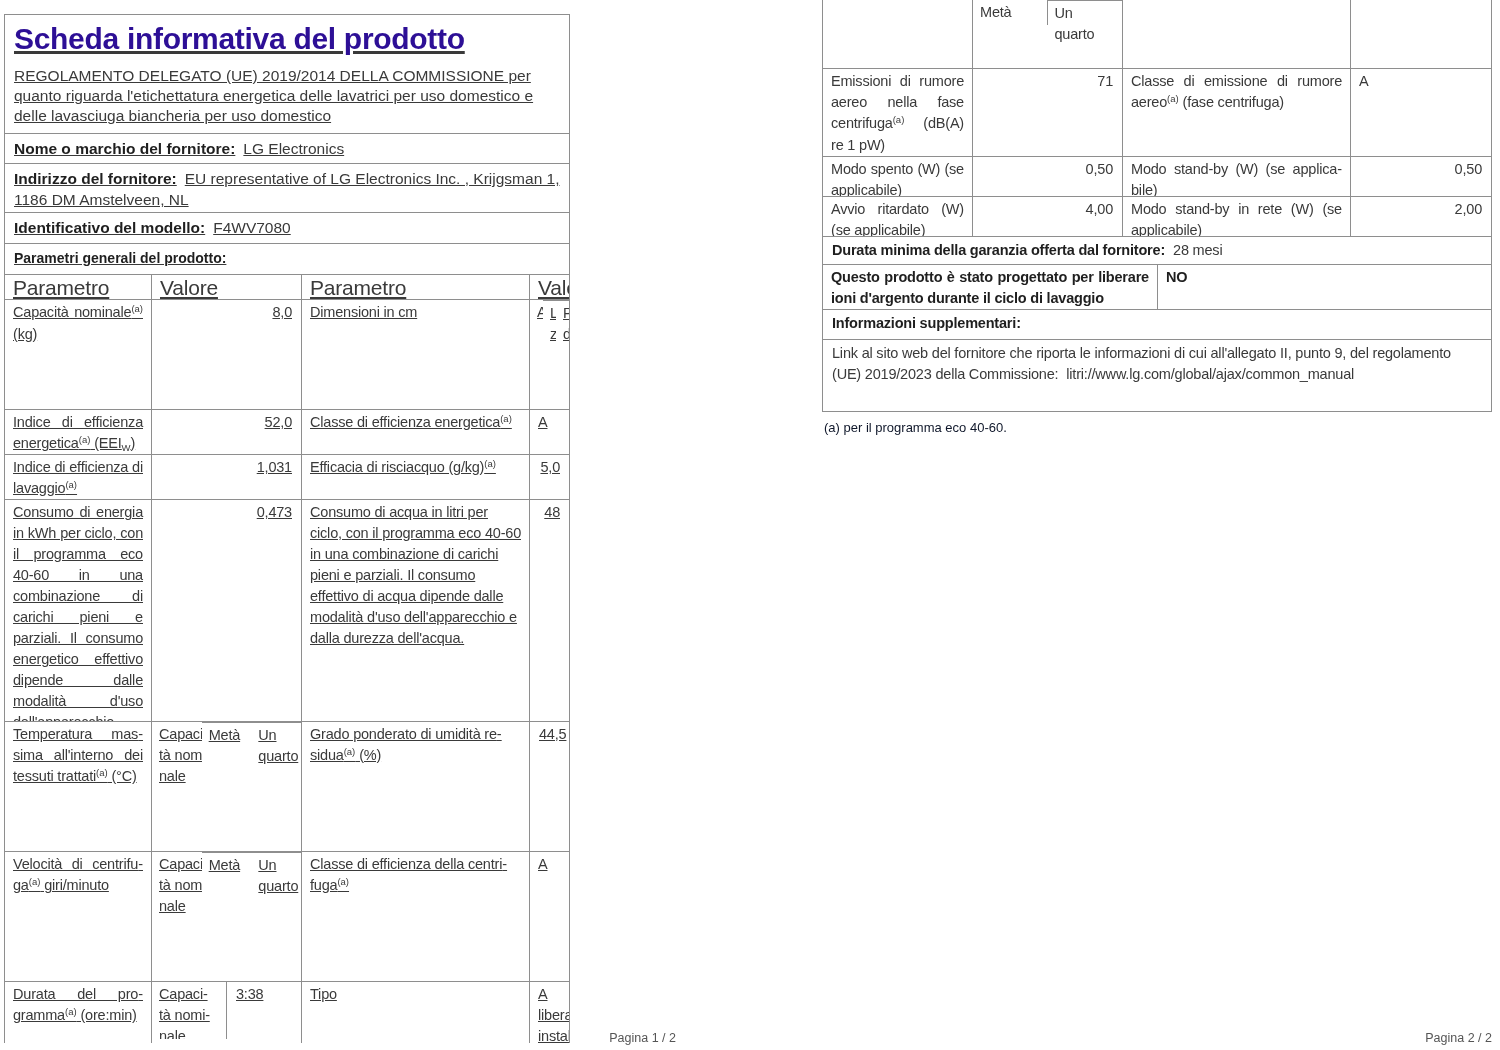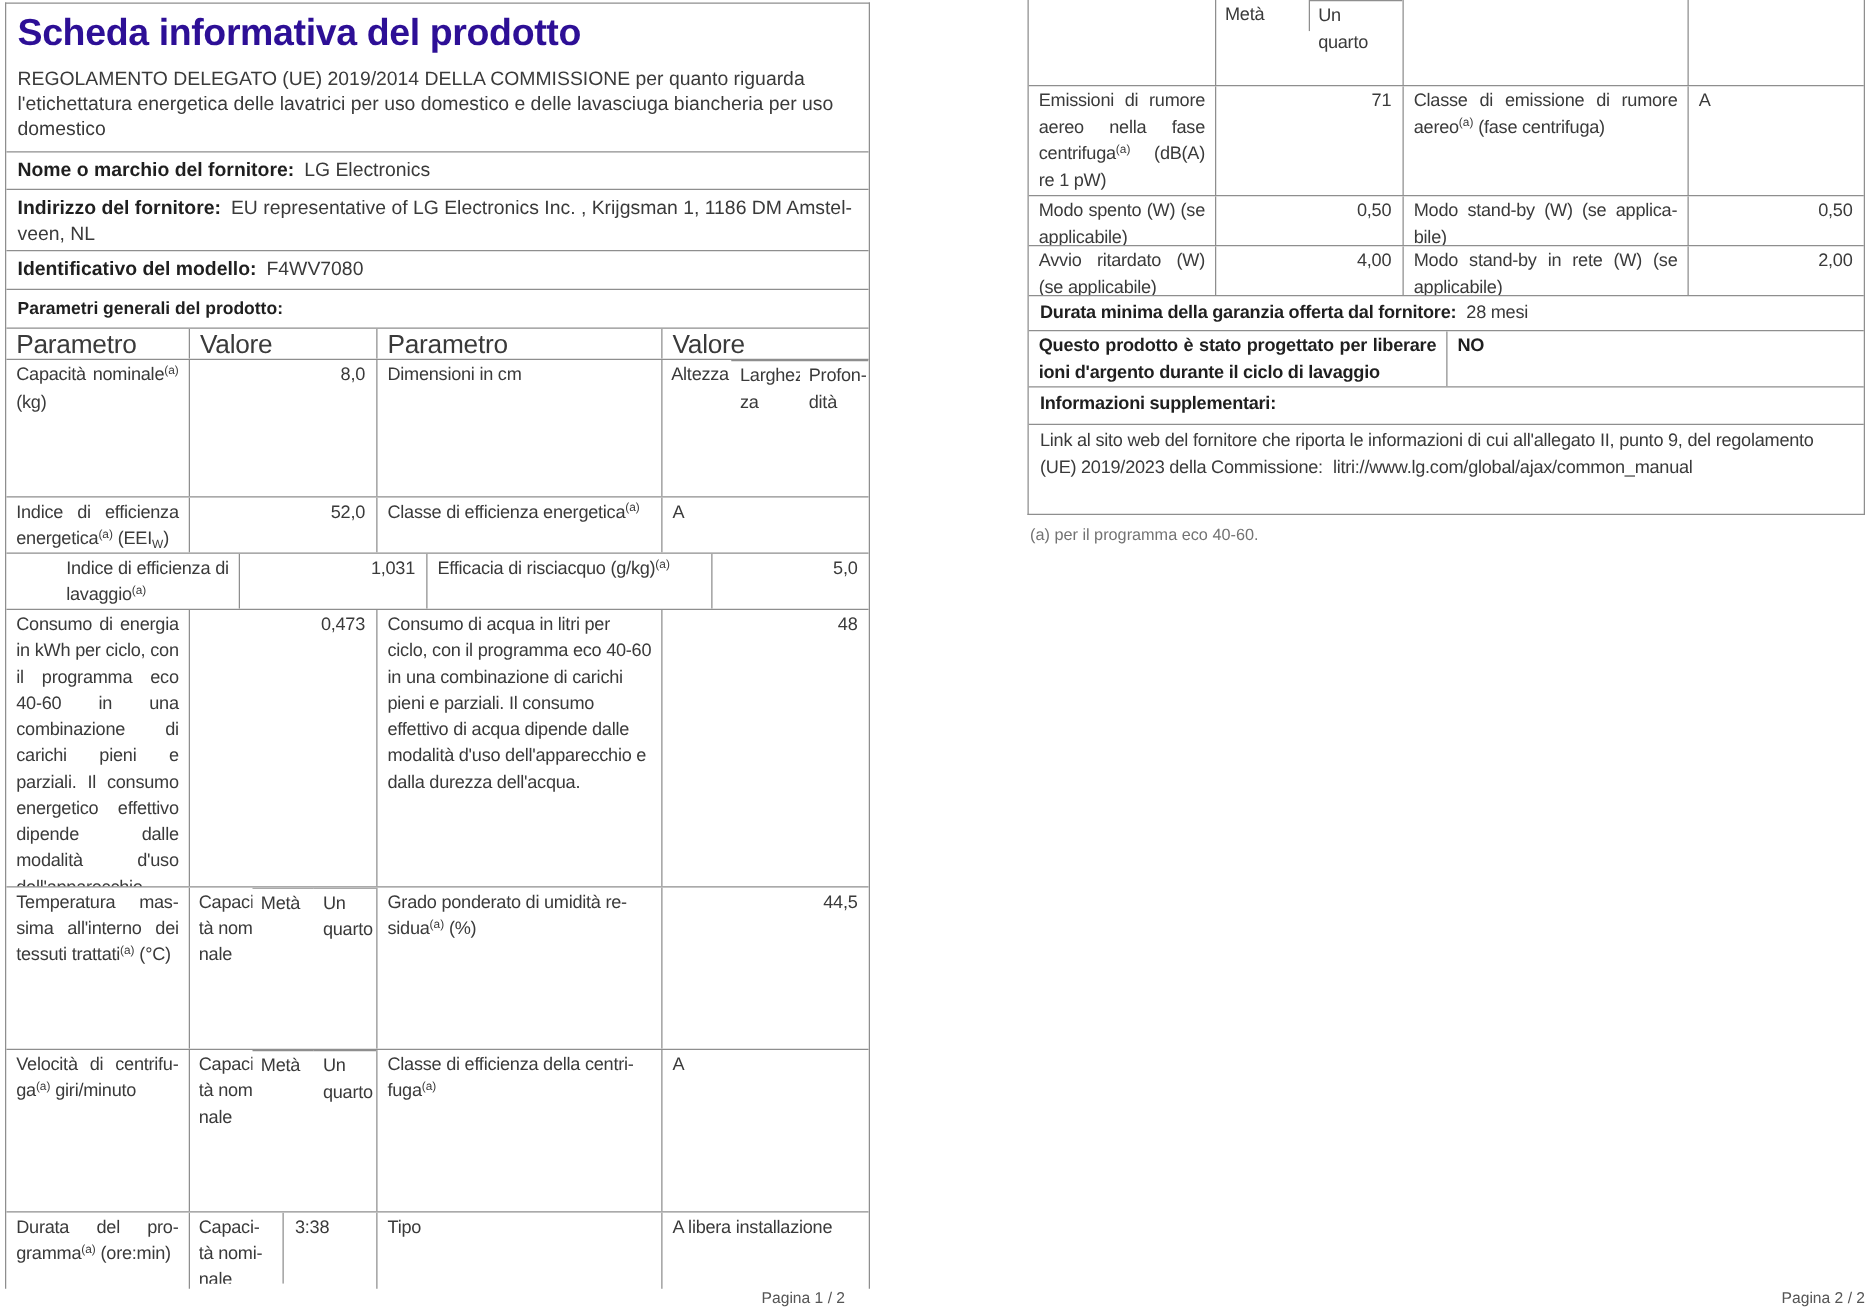--- a/index.html
+++ b/index.html
@@ -7,21 +7,21 @@
     --accent:#2d0f96;
     --txt:#3a3a3a;
     --bold:#1f1f1f;
   }
   html,body{overflow:hidden;}
   body{
     margin:0; width:1500px; height:1050px; position:relative; background:#ffffff;
     font-family:"Liberation Sans", sans-serif; color:var(--txt);
   }
   .page{position:absolute; box-sizing:border-box; background:#fff;}
-  #page1{left:4px; top:2px; width:692px; height:1029px; border:1px solid var(--line); border-bottom:0; overflow:hidden;}
+  #page1{left:4px; top:14px; width:566px; height:1029px; border:1px solid var(--line); border-bottom:0; overflow:hidden;text-decoration:underline;}
   #page2{left:822px; top:0; width:670px;}
   #p2box{box-sizing:border-box; border:1px solid var(--line); border-top:0;}
 
   
   .block{box-sizing:border-box; padding:4px 9px;}
   #titleblock{height:118px; padding-top:5px;}
   h1{margin:1px 0 9px 0; font-size:30px; line-height:36px; font-weight:700; color:var(--accent); letter-spacing:-0.3px;}
   .reg{font-size:15.5px; line-height:20px; margin:0;}
   .inforow{box-sizing:border-box; border-top:1px solid var(--line); padding:4px 9px; font-size:15.5px; line-height:21px;}
   .inforow b, .pheading b{color:var(--bold); font-weight:700;}
@@ -44,21 +44,21 @@
   .srow + .srow{border-top:1px solid var(--line);}
   .slabel{box-sizing:border-box; padding:2px 7px; white-space:pre-line; flex:0 0 74px; overflow:hidden;}
   .sval{box-sizing:border-box; padding:2px 9px; border-left:1px solid var(--line); flex:1; text-align:right; overflow:hidden;}
   .spancell{flex:1; padding:3px 9px;}
   .boldcell{font-weight:700; color:var(--bold);}
   .cell b{color:var(--bold); font-weight:700;}
   .wrapany{overflow-wrap:anywhere;}
   .sup{font-size:9.5px; position:relative; top:-5px; letter-spacing:0;}
   .subw{font-size:9.5px; position:relative; bottom:-3px; letter-spacing:0;}
 
-  .footnote{margin-top:8px; margin-left:2px; font-size:13px; color:#737373;}
+  .footnote{margin-top:8px; margin-left:2px; font-size:13px; color:#0f172a;}
   .pagefooter{position:absolute; top:1031px; font-size:12.5px; color:#555; text-align:right;}
   #footer1{left:4px; width:672px;}
   #footer2{left:822px; width:670px;}
 </style>
 </head>
 <body>
 
 <div class="page" id="page1">
   <div class="block" id="titleblock">
     <h1>Scheda informativa del prodotto</h1>
@@ -106,21 +106,21 @@
           </div>
         </div>
       </div>
       <div class="trow" style="height: 45px;">
         <div class="cell just" style="flex: 0 0 146px;">Indice di efficienza energetica<span class="sup">(a)</span> (EEI<span class="subw">W</span>)</div>
         <div class="cell val bl" style="flex: 0 0 150px;">52,0</div>
         <div class="cell bl" style="flex: 0 0 228px;">Classe di efficienza energetica<span class="sup">(a)</span></div>
         <div class="cell val bl left" style="flex: 1 1 0%;">A</div>
       </div>
       <div class="trow" style="height: 45px;">
-        <div class="cell just" style="flex: 0 0 146px; margin-left: 40px;">Indice di efficienza di lavaggio<span class="sup">(a)</span></div>
+        <div class="cell just" style="flex: 0 0 146px;">Indice di efficienza di lavaggio<span class="sup">(a)</span></div>
         <div class="cell val bl" style="flex: 0 0 150px;">1,031</div>
         <div class="cell bl" style="flex: 0 0 228px;">Efficacia di risciacquo (g/kg)<span class="sup">(a)</span></div>
         <div class="cell val bl" style="flex: 1 1 0%;">5,0</div>
       </div>
       <div class="trow" style="height: 222px;">
         <div class="cell just" style="flex: 0 0 146px;">Consumo di ener­gia in kWh per ci­clo, con il program­ma eco 40-60 in una combinazione di carichi pieni e parziali. Il consu­mo energetico ef­fettivo dipende dal­le modalità d'uso dell'apparecchio.</div>
         <div class="cell val bl" style="flex: 0 0 150px;">0,473</div>
         <div class="cell bl" style="flex: 0 0 228px;">Consumo di acqua in litri per ciclo, con il programma eco 40-60 in una combinazione di carichi pieni e parziali. Il consu­mo effettivo di acqua dipende dalle modalità d'uso dell'appa­recchio e dalla durezza dell'ac­qua.</div>
         <div class="cell val bl" style="flex: 1 1 0%;">48</div>
       </div>

